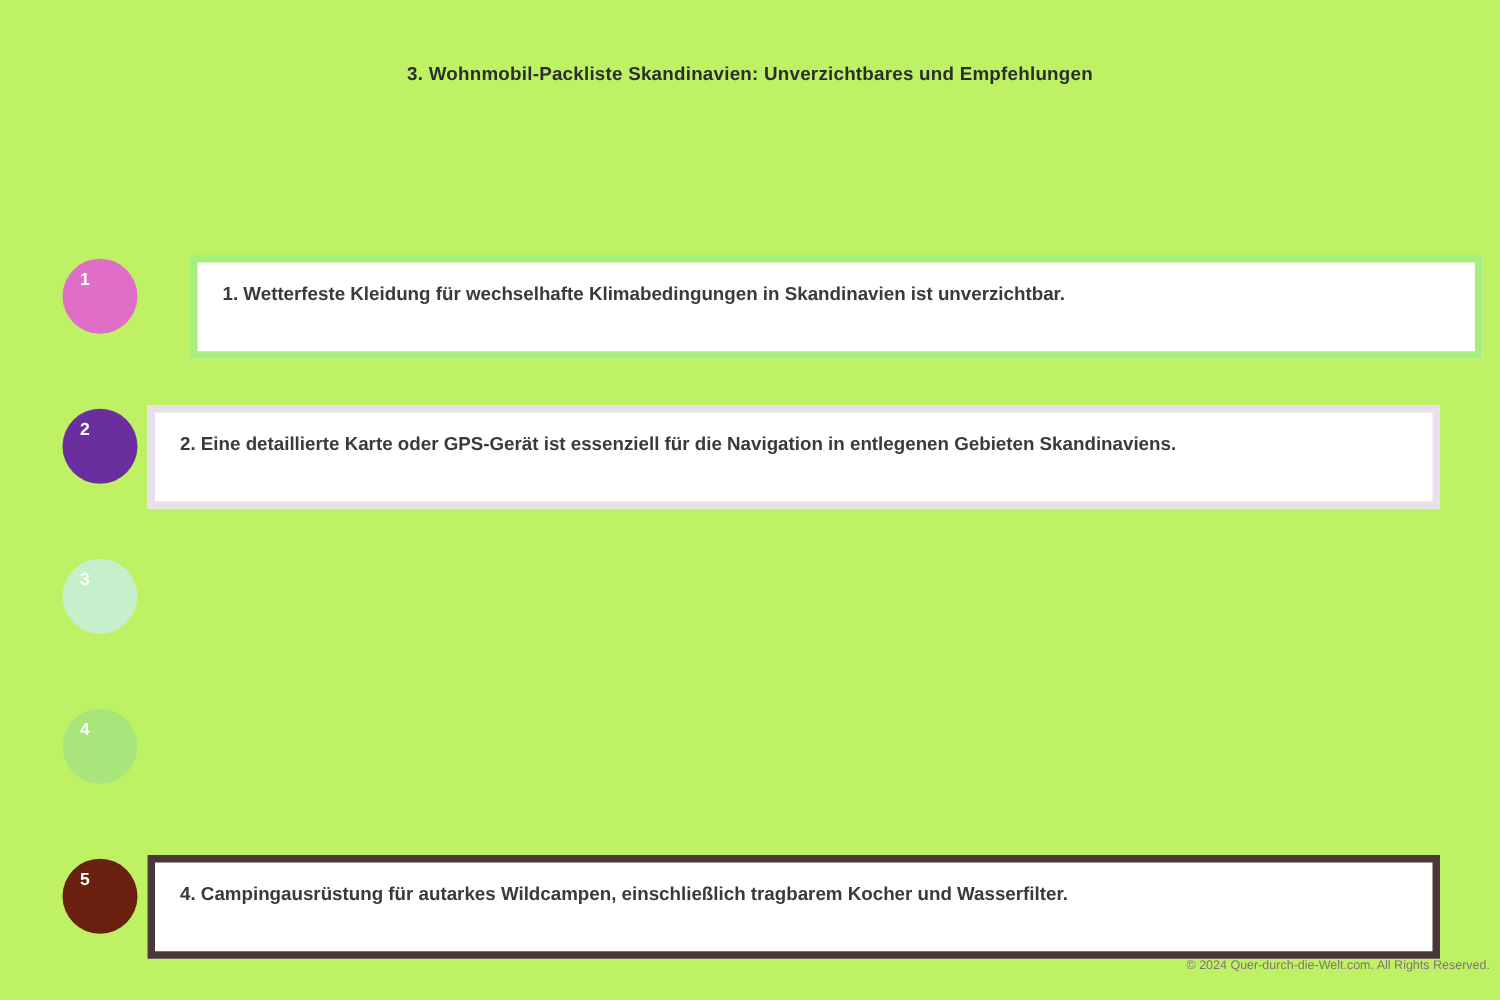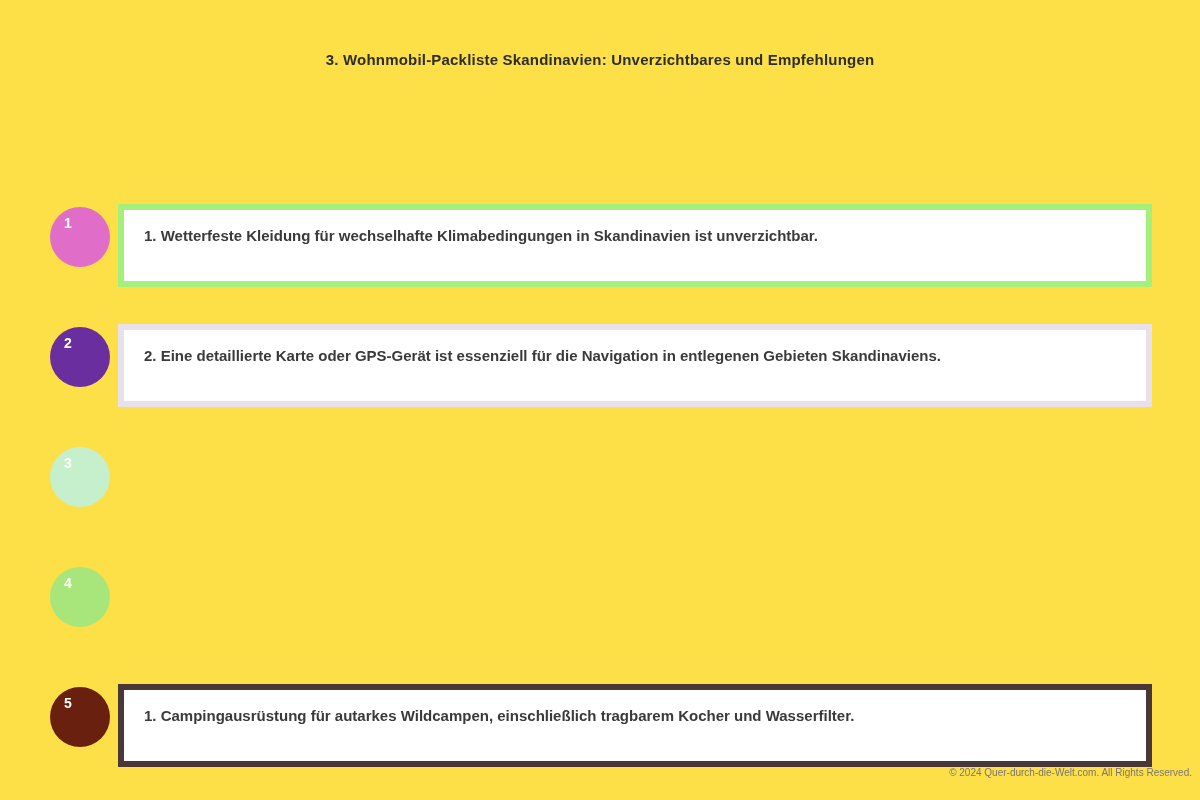--- a/index.html
+++ b/index.html
@@ -5,21 +5,21 @@
   html, body {
     margin: 0;
     padding: 0;
     background: #ffffff;
     font-family: "Liberation Sans", "DejaVu Sans", sans-serif;
   }
   .page {
     position: relative;
     width: 1200px;
     height: 800px;
-    background: #fde047;
+    background: #bef264;
     overflow: hidden;
   }
   .title {
     position: absolute;
     top: 51px;
     left: 0;
     width: 100%;
     margin: 0;
     text-align: center;
     font-size: 15px;
@@ -84,21 +84,21 @@
 <body>
 
 <div class="page">
   <h1 class="title">3. Wohnmobil-Packliste Skandinavien: Unverzichtbares und Empfehlungen</h1>
   <div class="footer">© 2024 Quer-durch-die-Welt.com. All Rights Reserved.</div>
   <div class="list">
       <div class="row">
         <div class="circle" style="background: rgb(224, 110, 200);">
           <span class="num">1</span>
         </div>
-        <div class="box" style="border-color: rgb(165, 239, 125);">
+        <div class="box" style="border-color: rgb(165, 239, 125); margin-left: 34px;">
           <div class="item-text">1. Wetterfeste Kleidung für wechselhafte Klimabedingungen in Skandinavien ist unverzichtbar.</div>
         </div>
       </div>
       <div class="row">
         <div class="circle" style="background: rgb(107, 46, 158);">
           <span class="num">2</span>
         </div>
         <div class="box" style="border-color: rgb(232, 224, 234);">
           <div class="item-text">2. Eine detaillierte Karte oder GPS-Gerät ist essenziell für die Navigation in entlegenen Gebieten Skandinaviens.</div>
         </div>
@@ -111,17 +111,17 @@
       <div class="row">
         <div class="circle" style="background: rgb(168, 230, 124);">
           <span class="num">4</span>
         </div>
       </div>
       <div class="row">
         <div class="circle" style="background: rgb(106, 32, 14);">
           <span class="num">5</span>
         </div>
         <div class="box" style="border-color: rgb(74, 55, 56);">
-          <div class="item-text">1. Campingausrüstung für autarkes Wildcampen, einschließlich tragbarem Kocher und Wasserfilter.</div>
+          <div class="item-text">4. Campingausrüstung für autarkes Wildcampen, einschließlich tragbarem Kocher und Wasserfilter.</div>
         </div>
       </div>
     </div>
 </div>
 
 </body></html>

